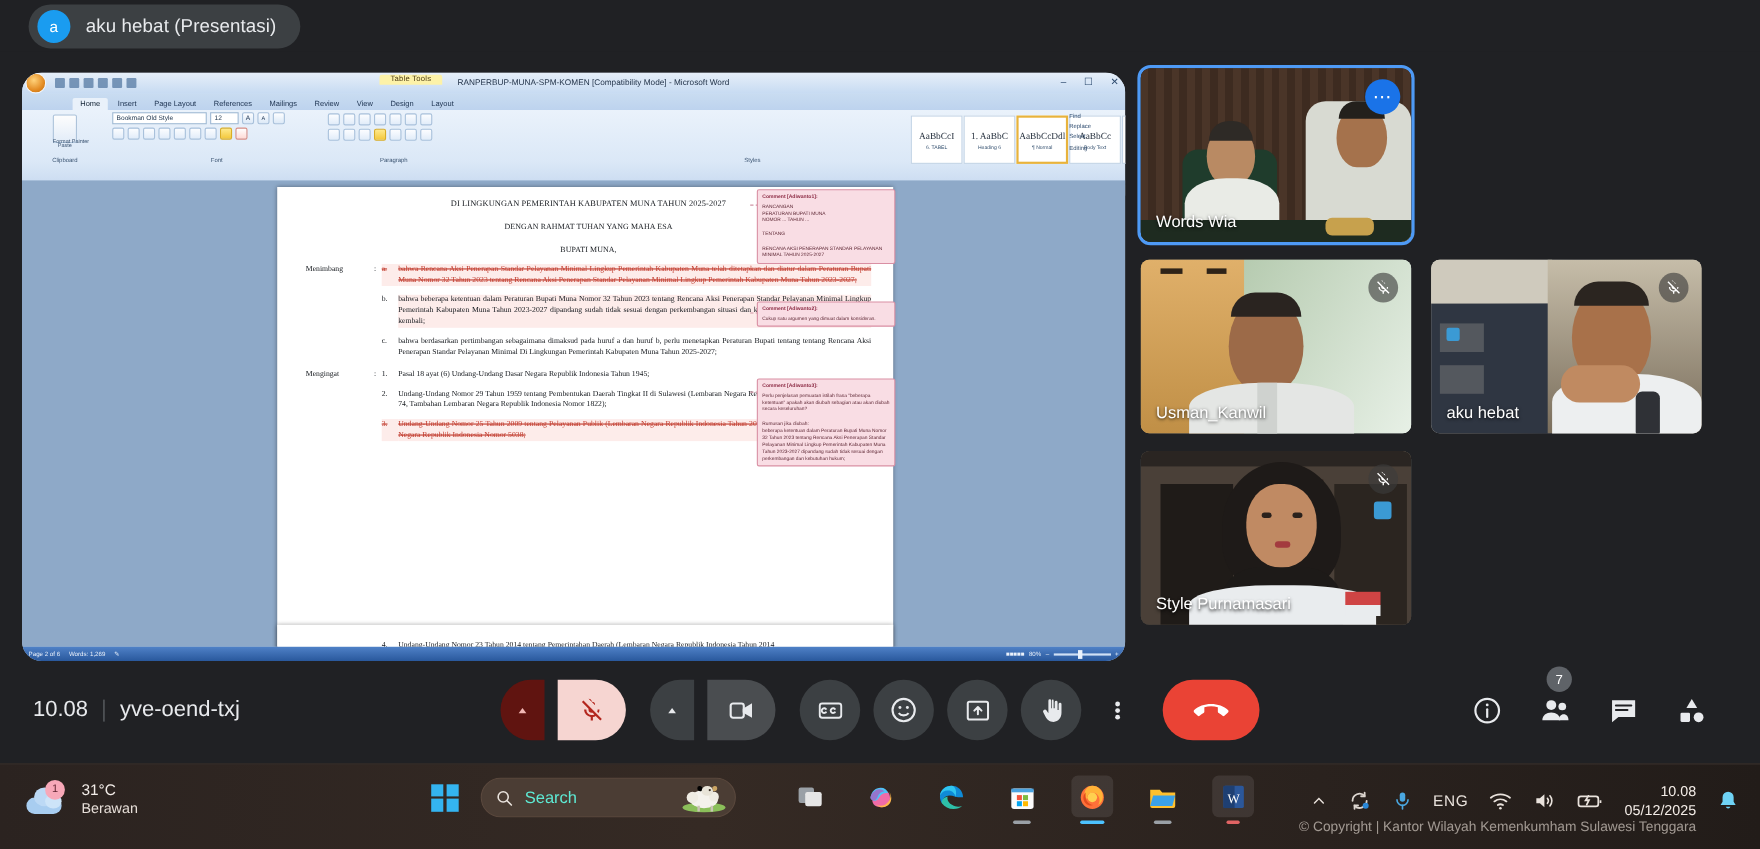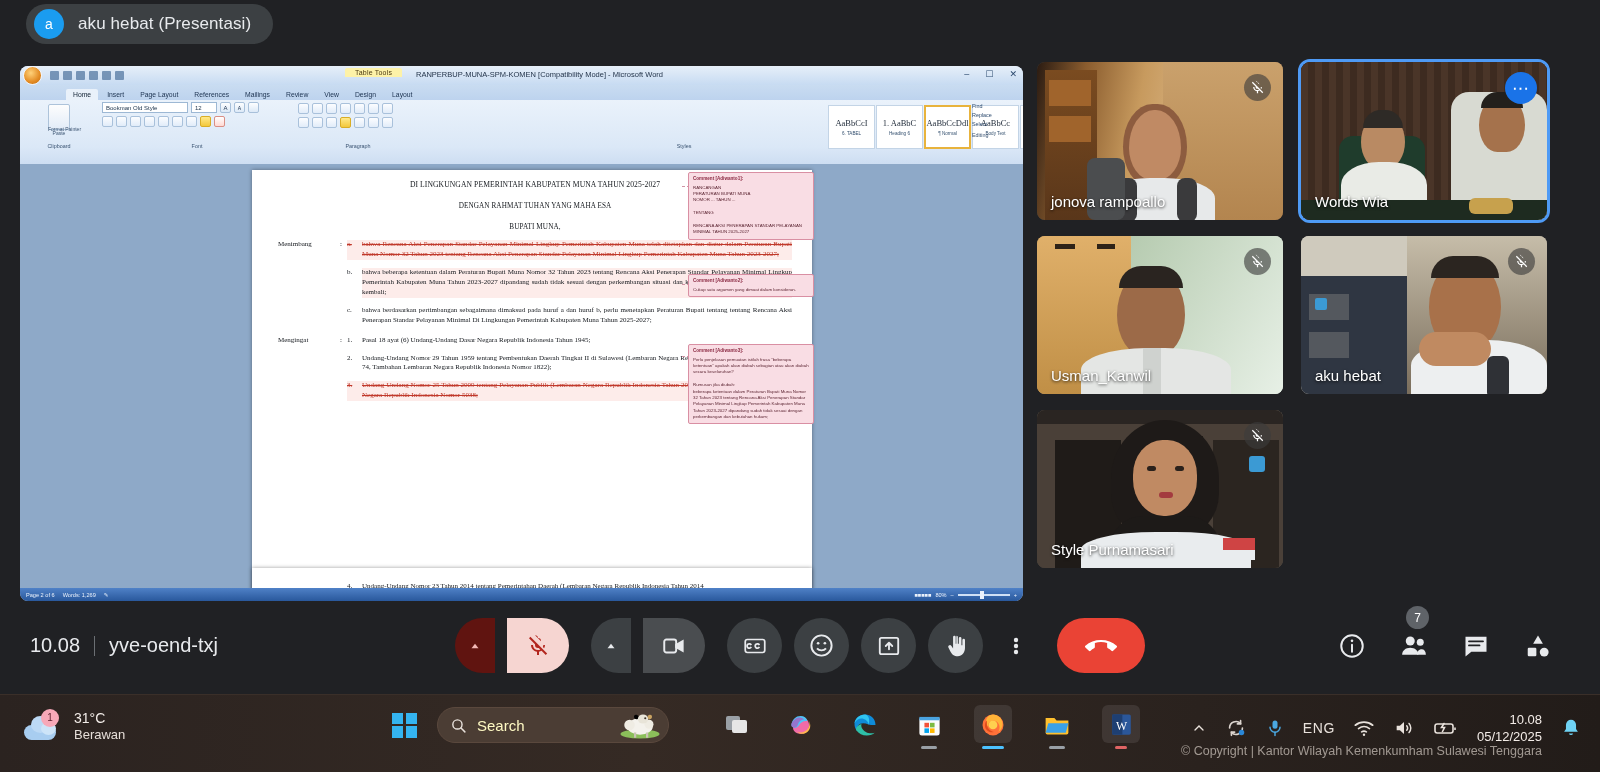--- a/index.html
+++ b/index.html
@@ -26,21 +26,21 @@
     background: #1a9cf0; color: #fff; font-size: 14px;
     display: flex; align-items: center; justify-content: center;
     font-weight: 500;
   }
   .presenter-title { color: #e8eaed; font-size: 17px; letter-spacing: .1px; }
 
   
   .share-stage {
     position: absolute; left: 20px; top: 66px;
     width: 1003px; height: 535px;
-    background: #1b1b1b; border-radius: 8px; overflow: hidden;
+    background: #1b1b1b; border-radius: 18px; overflow: hidden;
   }
   .word-window {
     position: absolute; inset: 0;
     background: linear-gradient(#cfe0f4, #bcd4ef 38%, #b3cdec);
     font-family: "Liberation Sans", sans-serif;
   }
   .w-titlebar {
     height: 19px; display: flex; align-items: center;
     background: linear-gradient(#e6eff9, #c7dbf2);
     position: relative; font-size: 7px; color: #1c3250;
@@ -250,21 +250,21 @@
     display: flex; align-items: center; justify-content: center;
   }
   .wtext { color: #f2ece8; font-size: 14px; line-height: 1.3; }
   .wtext .sub { font-size: 13px; color: #e6ded8; }
   .tb-center { position: absolute; left: 392px; top: 12px; display: flex; align-items: center; gap: 20px; }
   .winlogo { width: 25px; height: 25px; display: grid; grid-template-columns: 1fr 1fr; grid-gap: 2.5px; }
   .winlogo i { background: #34b4f0; display: block; }
   .searchbox {
     width: 232px; height: 36px; border-radius: 18px; background: #4b3d34;
     display: flex; align-items: center; padding: 0 12px; gap: 10px;
-    color: #fef9c3; font-size: 15px; position: relative; overflow: hidden;
+    color: #5eead4; font-size: 15px; position: relative; overflow: hidden;
     border: 1px solid #5a483d;
   }
   .sheep { position: absolute; right: 8px; bottom: 2px; width: 46px; height: 30px; }
   .tb-icons { position: absolute; left: 718px; top: 10px; display: flex; align-items: center; gap: 26px; }
   .tbi { width: 38px; height: 38px; position: relative; display:flex; align-items:center; justify-content:center; border-radius: 6px; }
   .tbi.active { background: rgba(255,255,255,.09); }
   .tbi .underline { position: absolute; bottom: -6px; left: 50%; transform: translateX(-50%); width: 16px; height: 3px; border-radius: 2px; background: #9aa0a6; }
   .tbi .underline.on { background: #4cc2ff; width: 22px; }
   .tbi .underline.red { background: #e06464; width: 12px; }
   .tray { position: absolute; right: 18px; top: 16px; display: flex; align-items: center; gap: 18px; color: #e9e2dc; }
@@ -514,40 +514,20 @@
           <span class="zoomslider"></span>
           <span>+</span>
         </div>
       </div>
     </div>
   </div>
 
   <div class="tiles">
 
     <div class="tile-row">
-      <div class="tile">
-        <div class="vid v1">
-          <div style="position:absolute;left:8px;top:8px;width:52px;height:150px;background:linear-gradient(#7a4b20,#59361a);"></div>
-          <div style="position:absolute;left:12px;top:18px;width:42px;height:26px;background:#a0642c;"></div>
-          <div style="position:absolute;left:12px;top:54px;width:42px;height:26px;background:#a0642c;"></div>
-          <div style="position:absolute;right:0;top:0;width:120px;height:158px;background:linear-gradient(#caa16c,#b3854f);"></div>
-          <div class="person" style="left:86px;top:42px;width:64px;height:82px;background:#8d5c3f;"></div>
-          <div style="position:absolute;left:92px;top:48px;width:52px;height:70px;border-radius:48% 48% 44% 44%/54% 54% 46% 46%;background:#c08a64;"></div>
-          <div class="torso" style="left:62px;top:116px;width:116px;height:46px;background:#e7e9ea;"></div>
-          <div style="position:absolute;left:78px;top:116px;width:22px;height:44px;background:#3a3a3c;border-radius:8px;"></div>
-          <div style="position:absolute;left:140px;top:116px;width:20px;height:44px;background:#3a3a3c;border-radius:8px;"></div>
-          <div style="position:absolute;left:50px;top:96px;width:38px;height:62px;background:#4b4d4f;border-radius:8px;"></div>
-        </div>
-        <div class="mute-badge">
-          <svg width="15" height="15" viewBox="0 0 24 24" fill="#fff">
-              <path d="M19 11h-1.7c0 .74-.16 1.43-.43 2.05l1.23 1.23c.56-.98.9-2.09.9-3.28zM12 4a3 3 0 0 1 3 3v.18L9 1.2A3 3 0 0 1 12 4zM4.41 2.86 3 4.27l6 6V11a3 3 0 0 0 3 3c.23 0 .44-.04.65-.08l1.66 1.66c-.71.33-1.5.52-2.31.52a5 5 0 0 1-5-5H5c0 3.41 2.72 6.23 6 6.72V21h2v-3.28c.91-.13 1.77-.45 2.54-.9l4.19 4.18 1.41-1.41L4.41 2.86z"></path>
-            </svg>
-        </div>
-        <div class="tile-name">jonova rampoallo</div>
-      </div>
 
       <div class="tile active">
         <div class="vid v2">
           <div style="position:absolute;inset:0;background:repeating-linear-gradient(90deg,#4a3528 0 7px,#3d2b20 7px 14px);"></div>
           <div style="position:absolute;left:38px;top:74px;width:86px;height:84px;background:#1f3c2c;border-radius:14px 14px 0 0;"></div>
           <div class="person" style="left:60px;top:52px;width:44px;height:54px;background:#b98a63;"></div>
           <div style="position:absolute;left:62px;top:48px;width:40px;height:18px;background:#2e2a26;border-radius:18px 18px 0 0;"></div>
           <div class="torso" style="left:40px;top:100px;width:86px;height:52px;background:#e9ebe6;"></div>
           <div style="position:absolute;left:150px;top:30px;width:96px;height:128px;background:#d8dad2;border-radius:18px 18px 0 0;"></div>
           <div class="person" style="left:178px;top:34px;width:46px;height:56px;background:#a5724c;"></div>

